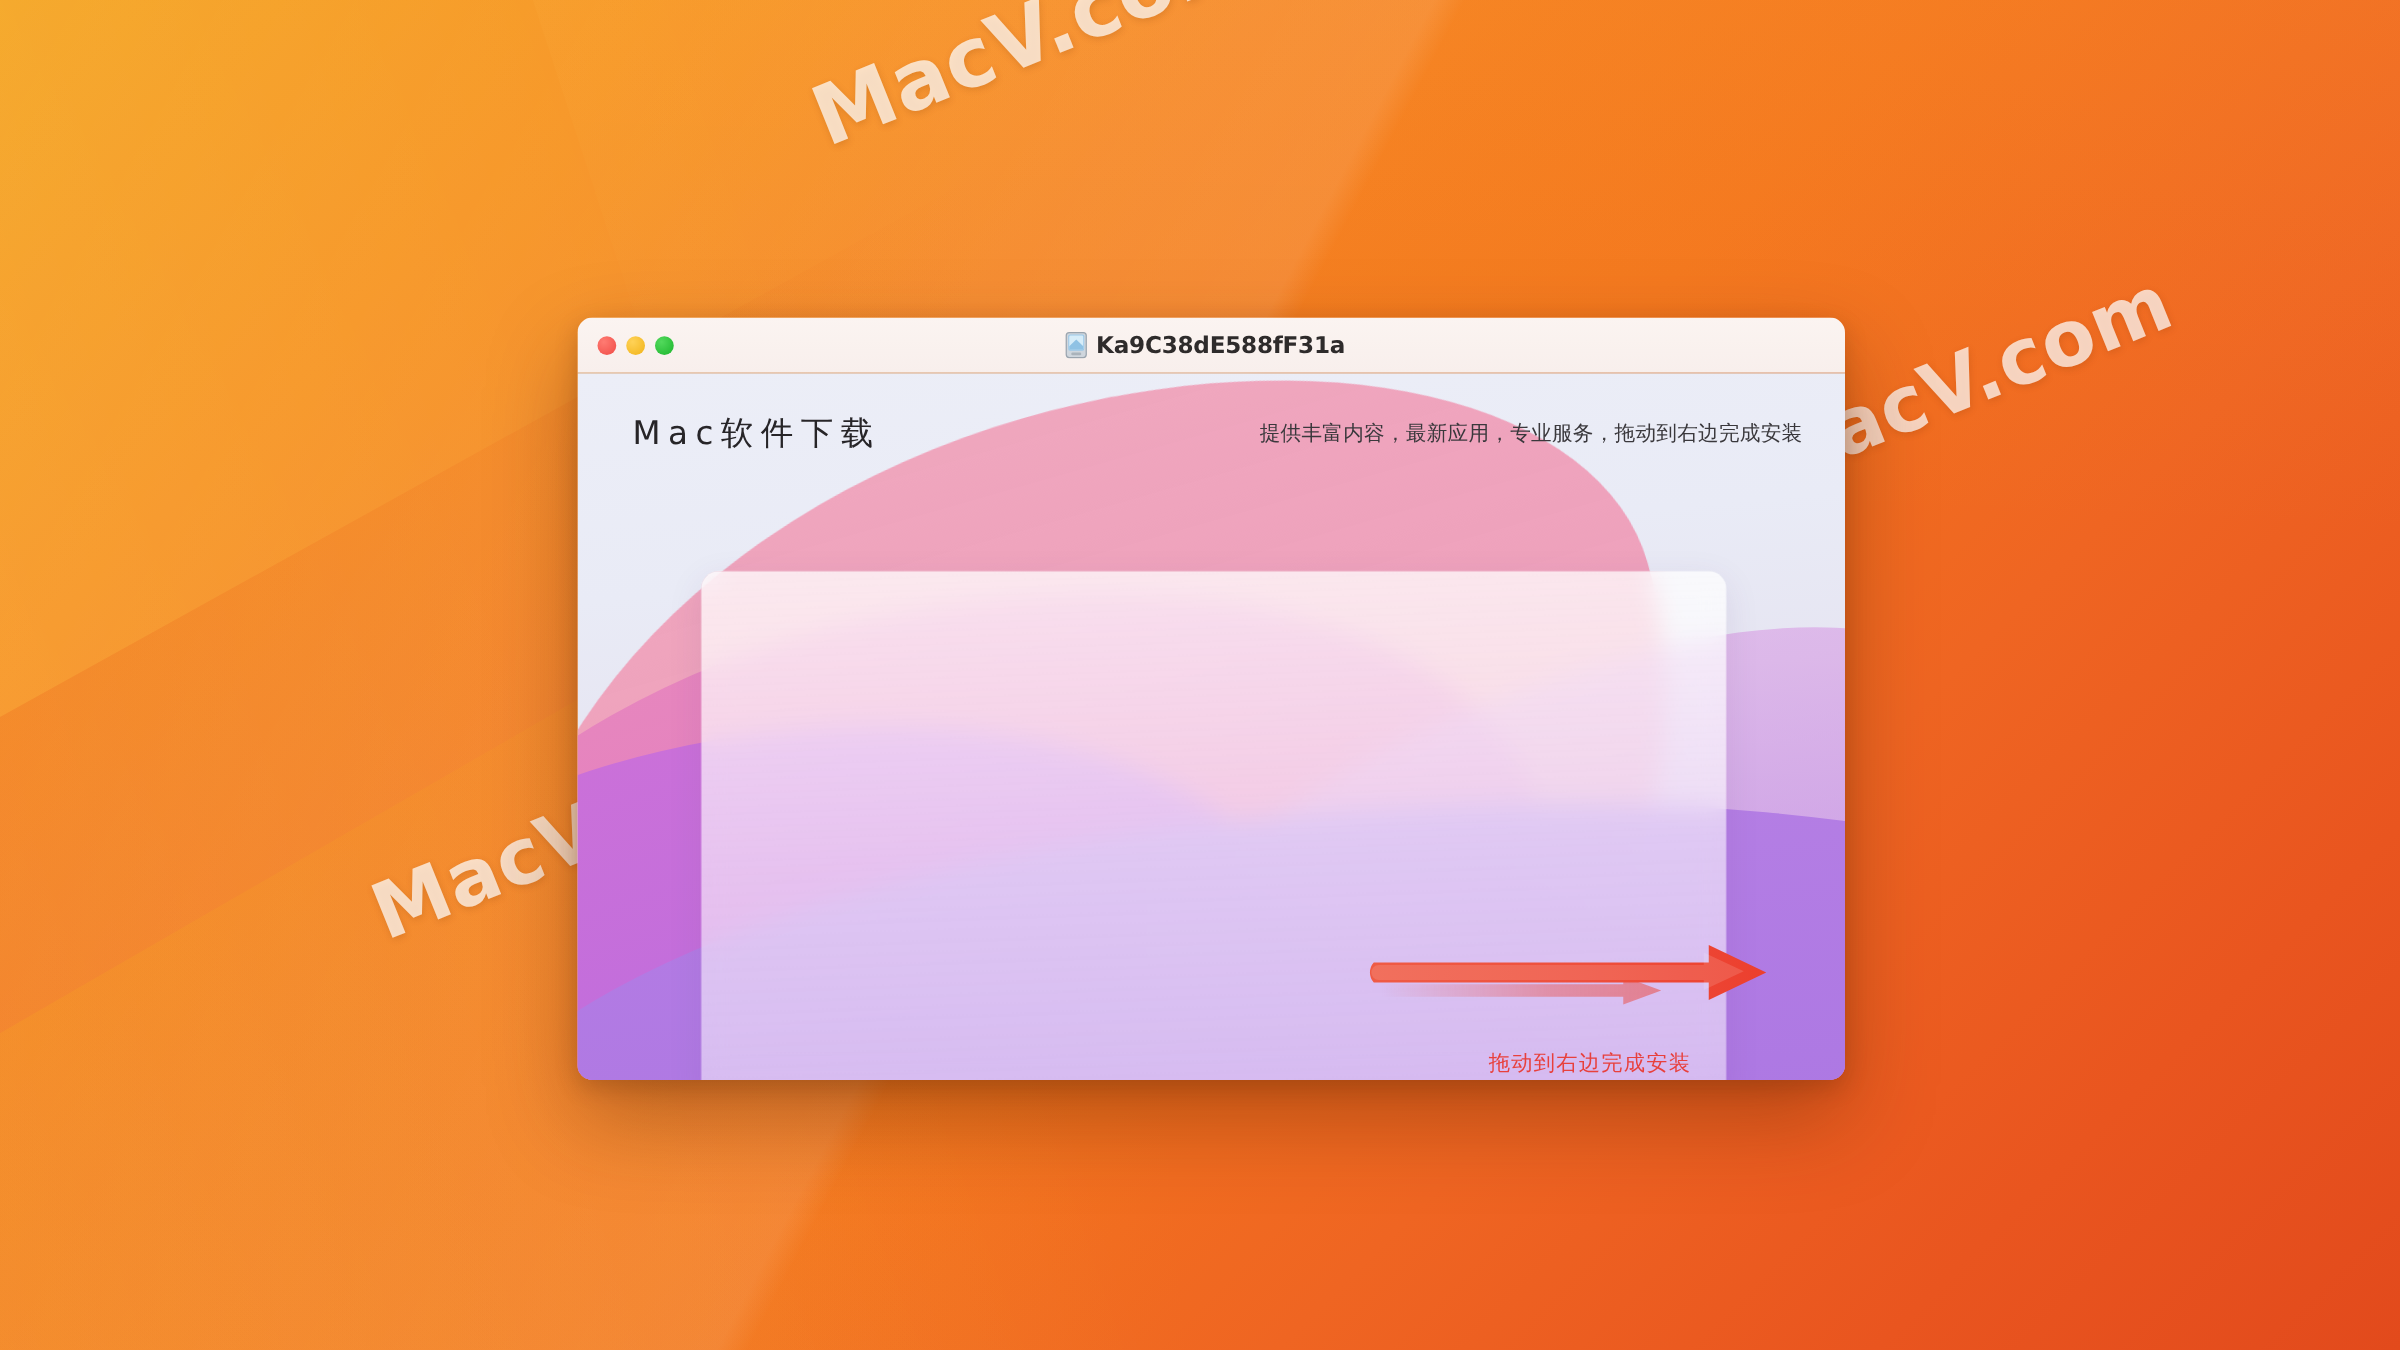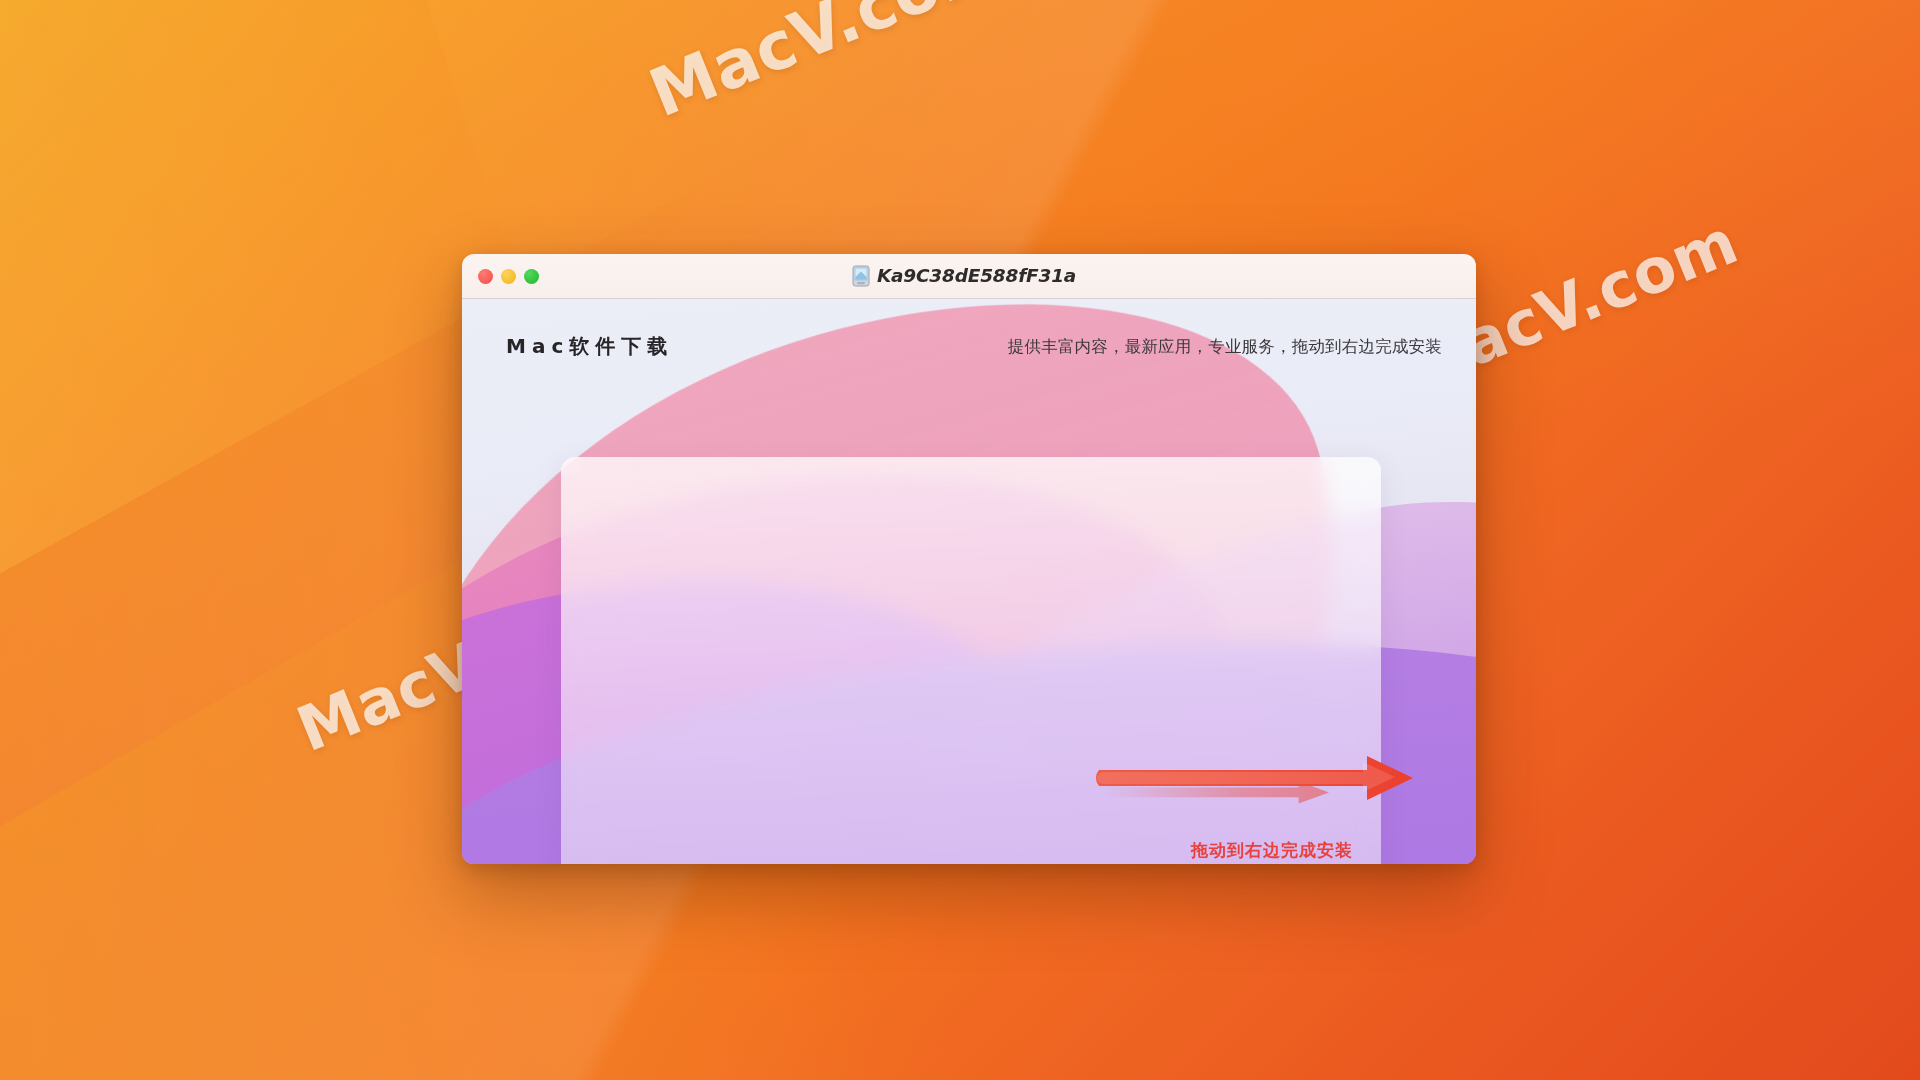--- a/index.html
+++ b/index.html
@@ -68,23 +68,22 @@
     background:linear-gradient(180deg,#fbf4f1 0%, #f8efec 100%);
     border-bottom:1px solid #d9d2d2;
     display:flex; align-items:center;
   }
   .traffic-lights { position:absolute; left:16px; top:0; height:45px; display:flex; align-items:center; gap:8px; }
   .light { width:15px; height:15px; border-radius:50%; }
   .light.red    { background:radial-gradient(circle at 34% 30%, #ff7b72, #f04b46); }
   .light.yellow { background:radial-gradient(circle at 34% 30%, #ffd257, #f1b318); }
   .light.green  { background:radial-gradient(circle at 34% 30%, #52d95c, #1cb52c); }
   #title-center {
-    flex:1; display:flex; align-items:flex-start; justify-content:center; gap:7px;
+    flex:1; display:flex; align-items:flex-end; justify-content:center; gap:7px;
     padding-right:10px;
-    font-style:italic;
   }
   #disk-icon { width:18px; height:22px; position:relative; display:block; }
   #window-title {
     font-size:18.5px; font-weight:bold; color:#2e2b2b;
     font-family:"DejaVu Sans","Liberation Sans",sans-serif;
     letter-spacing:-0.2px;
   }
 
   
   #window-body {
@@ -127,21 +126,21 @@
   }
 
   
   #header-row {
     position:absolute; left:0; right:0; top:0; height:95px;
     display:flex; align-items:center;
     padding:0 34px 0 44px;
     z-index:5;
   }
   #brand-title {
-    font-size:20px; font-weight:bold; color:#272528;
+    font-size:26px; font-weight:normal; color:#272528;
     letter-spacing:6px;
     font-family:"DejaVu Sans","Liberation Sans",sans-serif;
     white-space:nowrap;
   }
   #brand-tagline {
     margin-left:auto;
     font-size:16.5px; color:#3a383c;
     font-family:"DejaVu Sans","Liberation Sans",sans-serif;
     white-space:nowrap;
     letter-spacing:0.2px;
@@ -220,21 +219,21 @@
   .appstore-glyph { position:absolute; left:50%; top:52%; transform:translate(-50%,-50%); width:48px; height:44px; }
   .alias-badge { position:absolute; left:-4px; bottom:-6px; width:24px; height:24px; }
 
   
   #drag-arrow {
     position:absolute; left:633px; top:455px; width:350px; height:70px; z-index:7;
   }
   #drag-hint {
     position:absolute; left:610px; top:540px; width:400px;
     text-align:center;
-    color:#e8403c; font-size:17px; font-weight:bold;
+    color:#e8403c; font-size:17px; font-weight:normal;
     font-family:"DejaVu Sans","Liberation Sans",sans-serif;
     z-index:7; white-space:nowrap;
     letter-spacing:1px;
   }
 </style>
 </head>
 <body>
 
 <div id="desktop">
   <div class="band1"></div>

